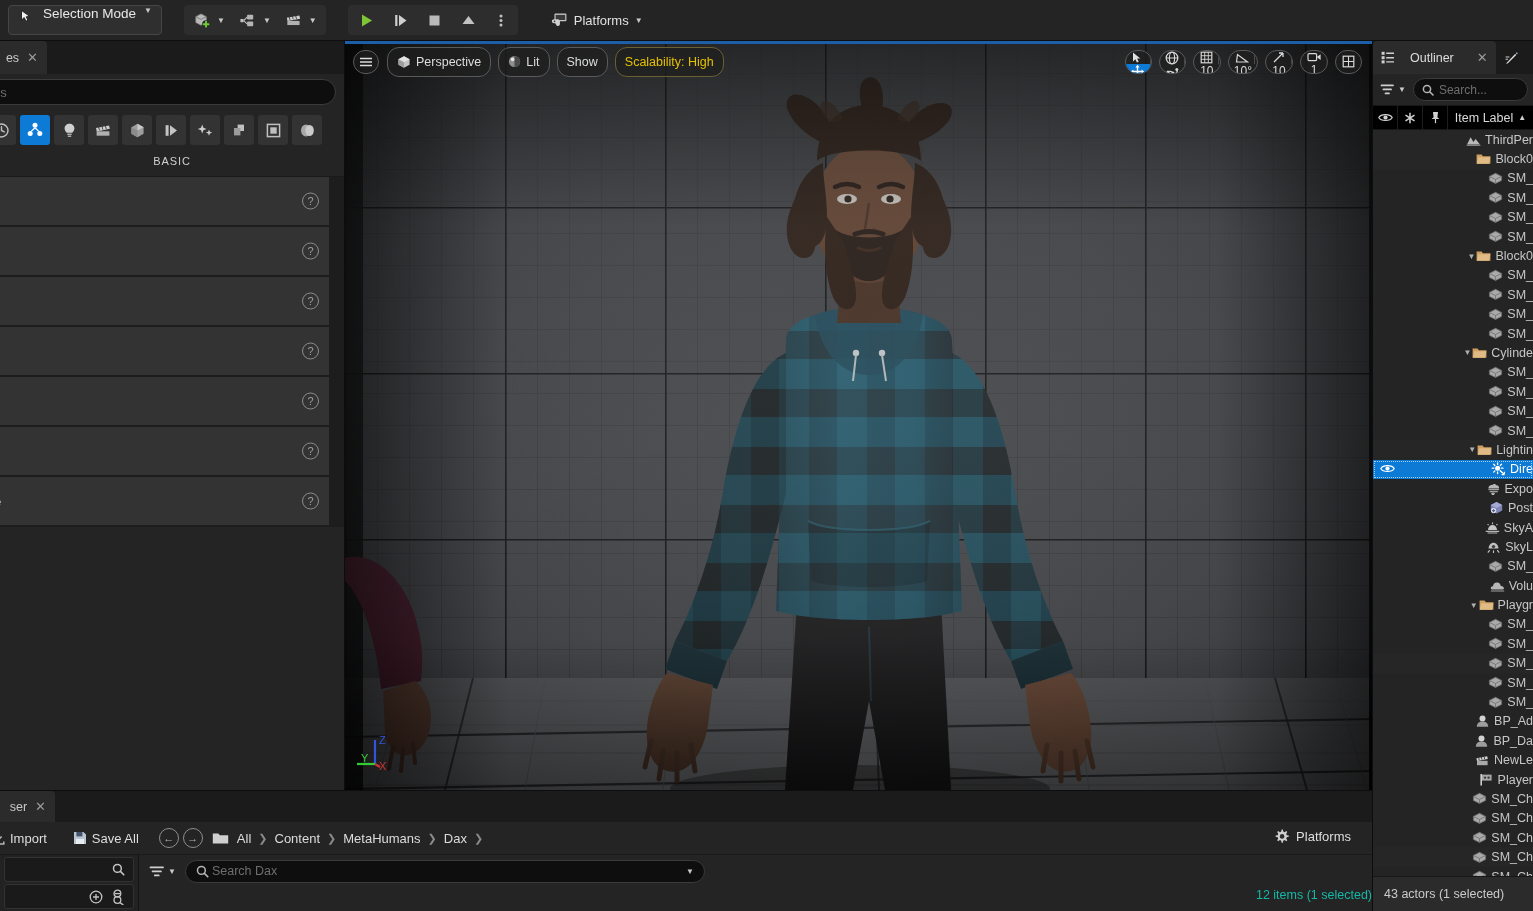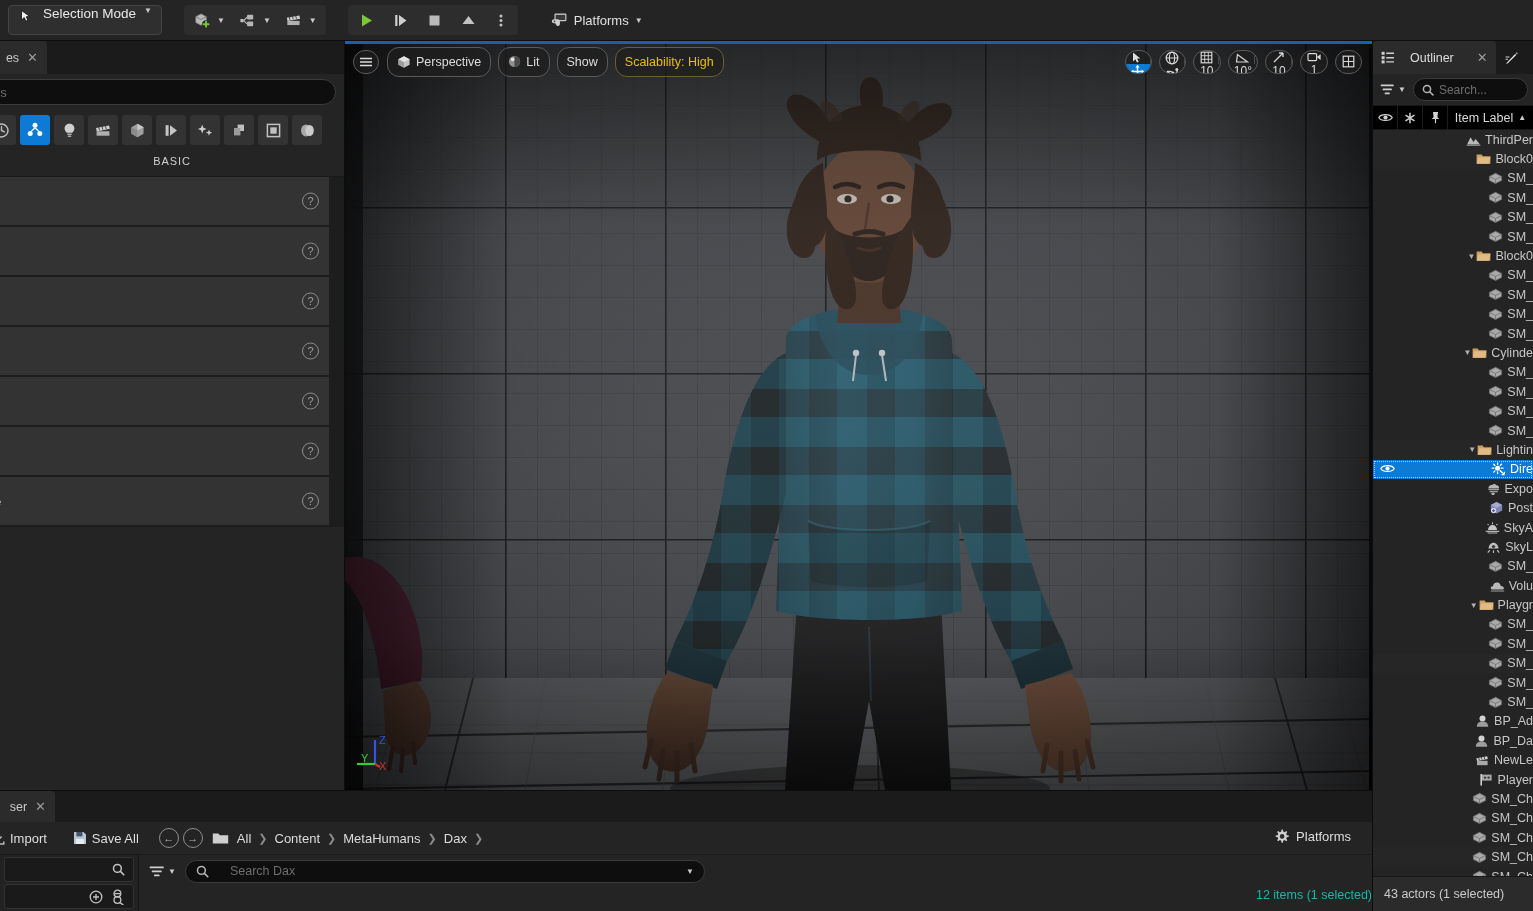--- a/index.html
+++ b/index.html
@@ -222,21 +222,21 @@
   }
   .bl-srow2 {
     height: 25px; margin: 2px 4px 0 4px; background: #1a1a1a;
     border: 1px solid #323232; border-radius: 3px;
     display: flex; align-items: center; justify-content: flex-end; gap: 8px; padding-right: 8px;
   }
   .b-rightcol { flex: 1; }
   .br-searchrow { height: 29px; display: flex; align-items: center; gap: 7px; padding: 3px 8px 0 8px; }
   .br-sbox {
     flex: 1; height: 23px; background: #0e0e0e; border: 1px solid #3b3b3b;
-    border-radius: 12px; display: flex; align-items: center; gap: 21px;
+    border-radius: 12px; display: flex; align-items: center; gap: 3px;
     padding: 0 10px; font-size: 12.5px; color: #6e6e6e; cursor: text;
     max-width: 520px;
   }
   .br-count { font-size: 12.5px; color: #14b8a6; padding: 4px 0 0 12px; text-align: right; }
 
   svg { display: block; }
 </style>
 </head>
 <body>
 

